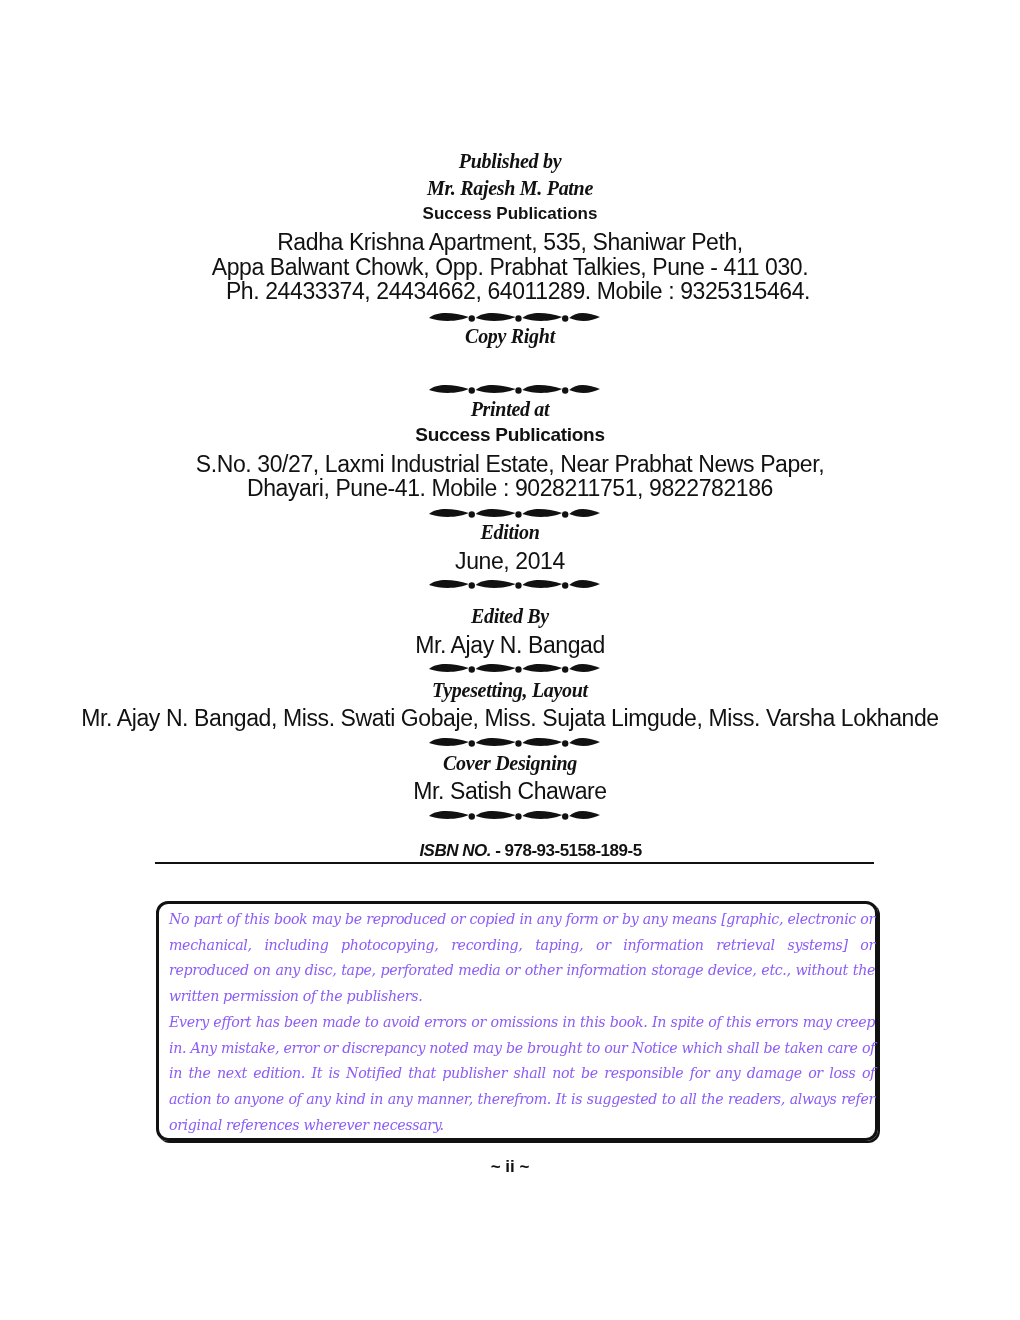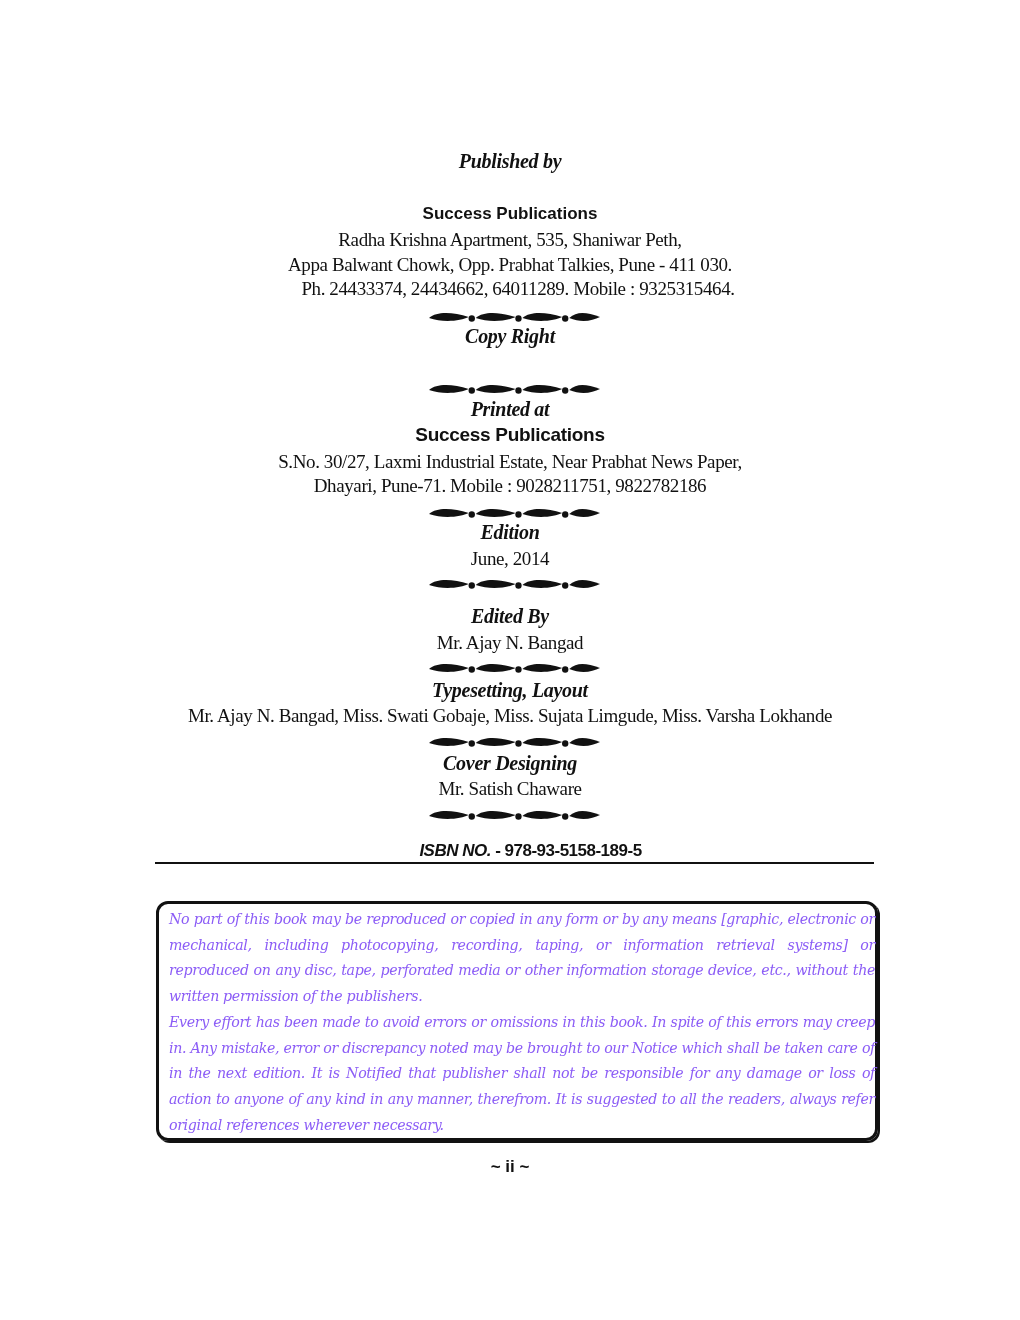--- a/index.html
+++ b/index.html
@@ -1,20 +1,20 @@
 <!DOCTYPE html>
 <html><head>
 <meta charset="utf-8">
 <style>
   html, body { margin:0; padding:0; background:#ffffff; }
   body { width:1020px; height:1320px; position:relative; overflow:hidden; color:#111; }
   .page { position:absolute; left:0; top:0; width:1020px; height:1320px; }
   .center { position:absolute; left:0; width:1020px; text-align:center; white-space:nowrap; }
   .serif-h { font-family:"Liberation Serif", serif; font-style:italic; font-weight:bold; font-size:20px; letter-spacing:-0.3px; }
-  .sans { font-family:Liberation Serif, serif; font-size:19px; letter-spacing:-0.4px; }
+  .sans { font-family:Liberation Sans, sans-serif; font-size:23px; letter-spacing:-0.4px; }
   .sans-b { font-family:"Liberation Sans", sans-serif; font-size:17px; font-weight:bold; }
   .sans-b-lg { font-family:"Liberation Sans", sans-serif; font-size:19px; font-weight:bold; letter-spacing:-0.3px; }
   .orn { position:absolute; left:427px; width:175px; height:14px; }
   .isbn { font-family:"Liberation Sans", sans-serif; font-size:17px; font-weight:bold; letter-spacing:-0.5px; }
   .isbn i { font-style:italic;margin-left:41px; }
   .rule { position:absolute; left:155px; width:719px; top:862px; height:2px; background:#111; }
   .notice { position:absolute; left:156px; top:901px; width:706px; height:234px; border:3px solid #111; border-radius:12px; padding:0 0 0 10px; box-shadow:2px 2px 0 #111; }
   .notice p { margin:0; font-family:"DejaVu Serif", serif; font-style:italic; font-size:14.2px; line-height:25.7px; text-align:justify; text-align-last:left; color:#8b5cf6; letter-spacing:-0.35px; }
   .notice .p1 { margin-top:3px; }
   .folio { font-family:"Liberation Sans", sans-serif; font-weight:bold; font-size:17px; }
@@ -32,39 +32,40 @@
       <path d="M96,7 C104,0 120,1 136,6 C128,10 110,12 96,7 Z" fill="#111"></path>
       <circle cx="139" cy="7.5" r="3.2" fill="#111"></circle>
       <path d="M143,7 C151,0 160,1 174,6 C166,10 155,12 143,7 Z" fill="#111"></path>
     </g>
   </defs>
 </svg>
 
 <div class="page">
 
   <div class="center serif-h" style="top:150px;">Published by</div>
+  <div class="center serif-h" style="top:177px;">Mr. Rajesh M. Patne</div>
   <div class="center sans-b" style="top:204px;">Success Publications</div>
   <div class="center sans" style="top:229px;">Radha Krishna Apartment, 535, Shaniwar Peth,</div>
   <div class="center sans" style="top:254px;">Appa Balwant Chowk, Opp. Prabhat Talkies, Pune - 411 030.</div>
   <div class="center sans" style="top:278px;margin-left:8px;">Ph.  24433374, 24434662, 64011289. Mobile : 9325315464.</div>
 
   <svg class="orn" style="top:311px;" viewBox="0 0 176 14">
       <use href="#leafrow"></use>
     </svg>
 
   <div class="center serif-h" style="top:325px;">Copy Right</div>
 
   <svg class="orn" style="top:383px;" viewBox="0 0 176 14">
       <use href="#leafrow"></use>
     </svg>
 
   <div class="center serif-h" style="top:398px;">Printed at</div>
   <div class="center sans-b-lg" style="top:424px;">Success Publications</div>
   <div class="center sans" style="top:451px;">S.No. 30/27, Laxmi Industrial Estate, Near Prabhat News Paper,</div>
-  <div class="center sans" style="top:475px;">Dhayari, Pune-71.  Mobile : 9028211751, 9822782186</div>
+  <div class="center sans" style="top:475px;">Dhayari, Pune-41.  Mobile : 9028211751, 9822782186</div>
 
   <svg class="orn" style="top:507px;" viewBox="0 0 176 14">
       <use href="#leafrow"></use>
     </svg>
 
   <div class="center serif-h" style="top:521px;">Edition</div>
   <div class="center sans" style="top:548px;">June, 2014</div>
 
   <svg class="orn" style="top:578px;" viewBox="0 0 176 14">
       <use href="#leafrow"></use>

